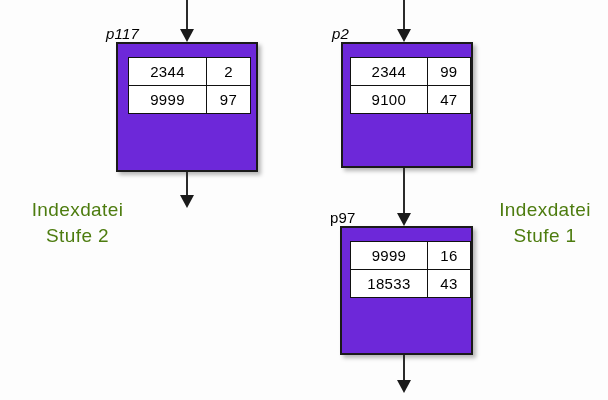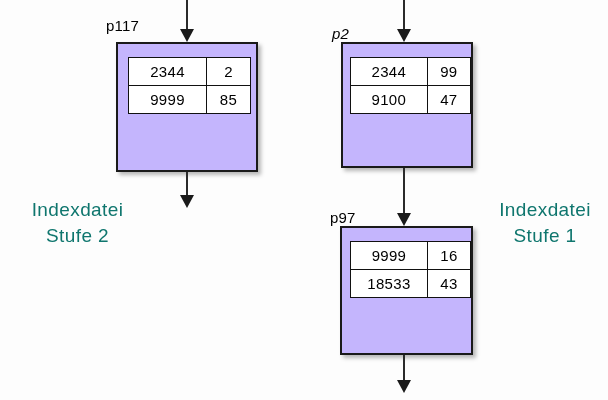--- a/index.html
+++ b/index.html
@@ -13,21 +13,21 @@
     height: 400px;
     background: #fdfdfd;
     overflow: hidden;
     font-family: "Liberation Sans", sans-serif;
     color: #000000;
   }
 
   
   .block {
     position: absolute;
-    background: #c4b5fd;
+    background: #6d28d9;
     border: 2px solid #1a1a1a;
     box-sizing: border-box;
     box-shadow: 3px 3px 4px rgba(0,0,0,0.28);
   }
 
   
   .block-label {
     position: absolute;
     font-family: "Liberation Sans", sans-serif;
     font-size: 15px;
@@ -85,46 +85,46 @@
 
   
   .side-caption {
     position: absolute;
     text-align: center;
     font-family: "Liberation Sans", sans-serif;
     font-size: 19px;
     font-weight: 400;
     line-height: 26px;
     letter-spacing: 0.4px;
-    color: #0f766e;
+    color: #4d7c0f;
     white-space: nowrap;
   }
 </style>
 </head>
 <body>
 
 <div id="canvas">
 
   <div class="arrow" style="left:187px; top:0px; height:42px;">
     <div class="shaft" style="height:30px;"></div>
     <div class="head" style="top:29px;"></div>
   </div>
 
-  <div class="block-label" style="left:106px; top:17px;">p117</div>
+  <div class="block-label" style="left:106px; top:25px;font-style:italic;">p117</div>
 
   <div class="block" style="left:116px; top:42px; width:142px; height:130px;">
     <table class="idx-table" style="left:10px; top:13px;">
       <tbody>
         <tr>
           <td class="key">2344</td>
           <td class="ptr">2</td>
         </tr>
         <tr>
           <td class="key">9999</td>
-          <td class="ptr">85</td>
+          <td class="ptr">97</td>
         </tr>
       </tbody>
     </table>
   </div>
 
   <div class="arrow" style="left:187px; top:172px; height:36px;">
     <div class="shaft" style="height:24px;"></div>
     <div class="head" style="top:23px;"></div>
   </div>
 

